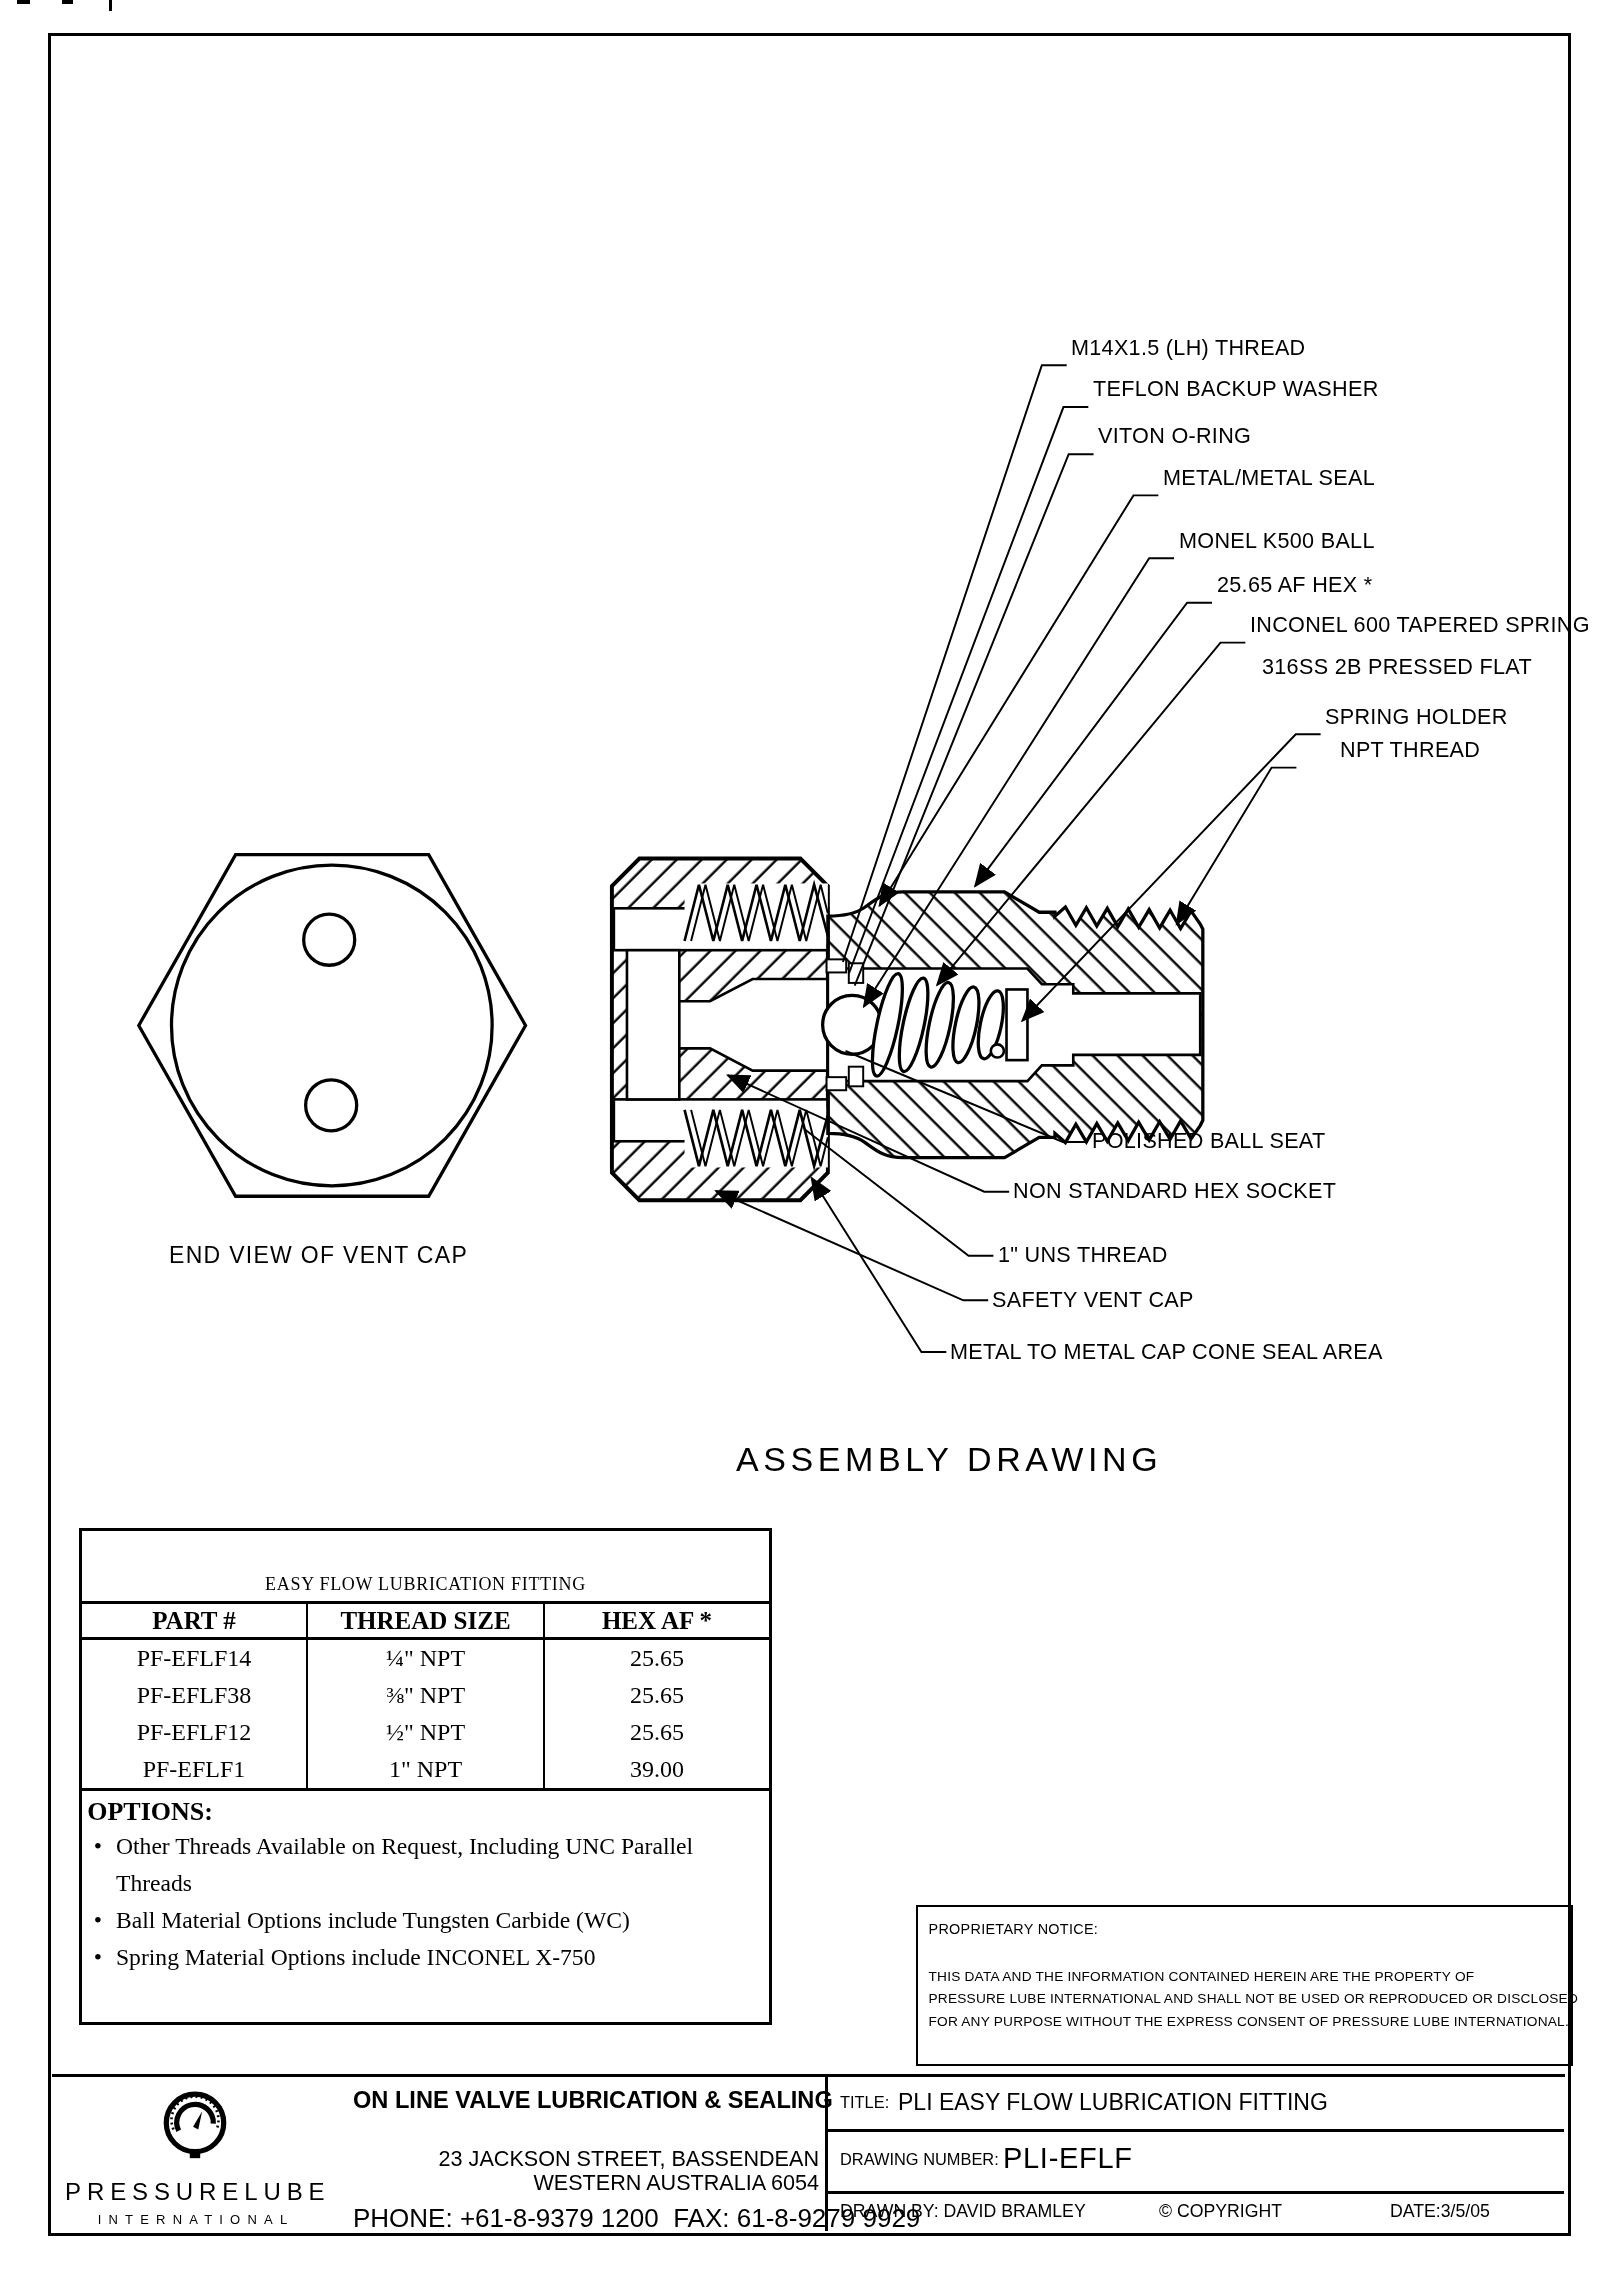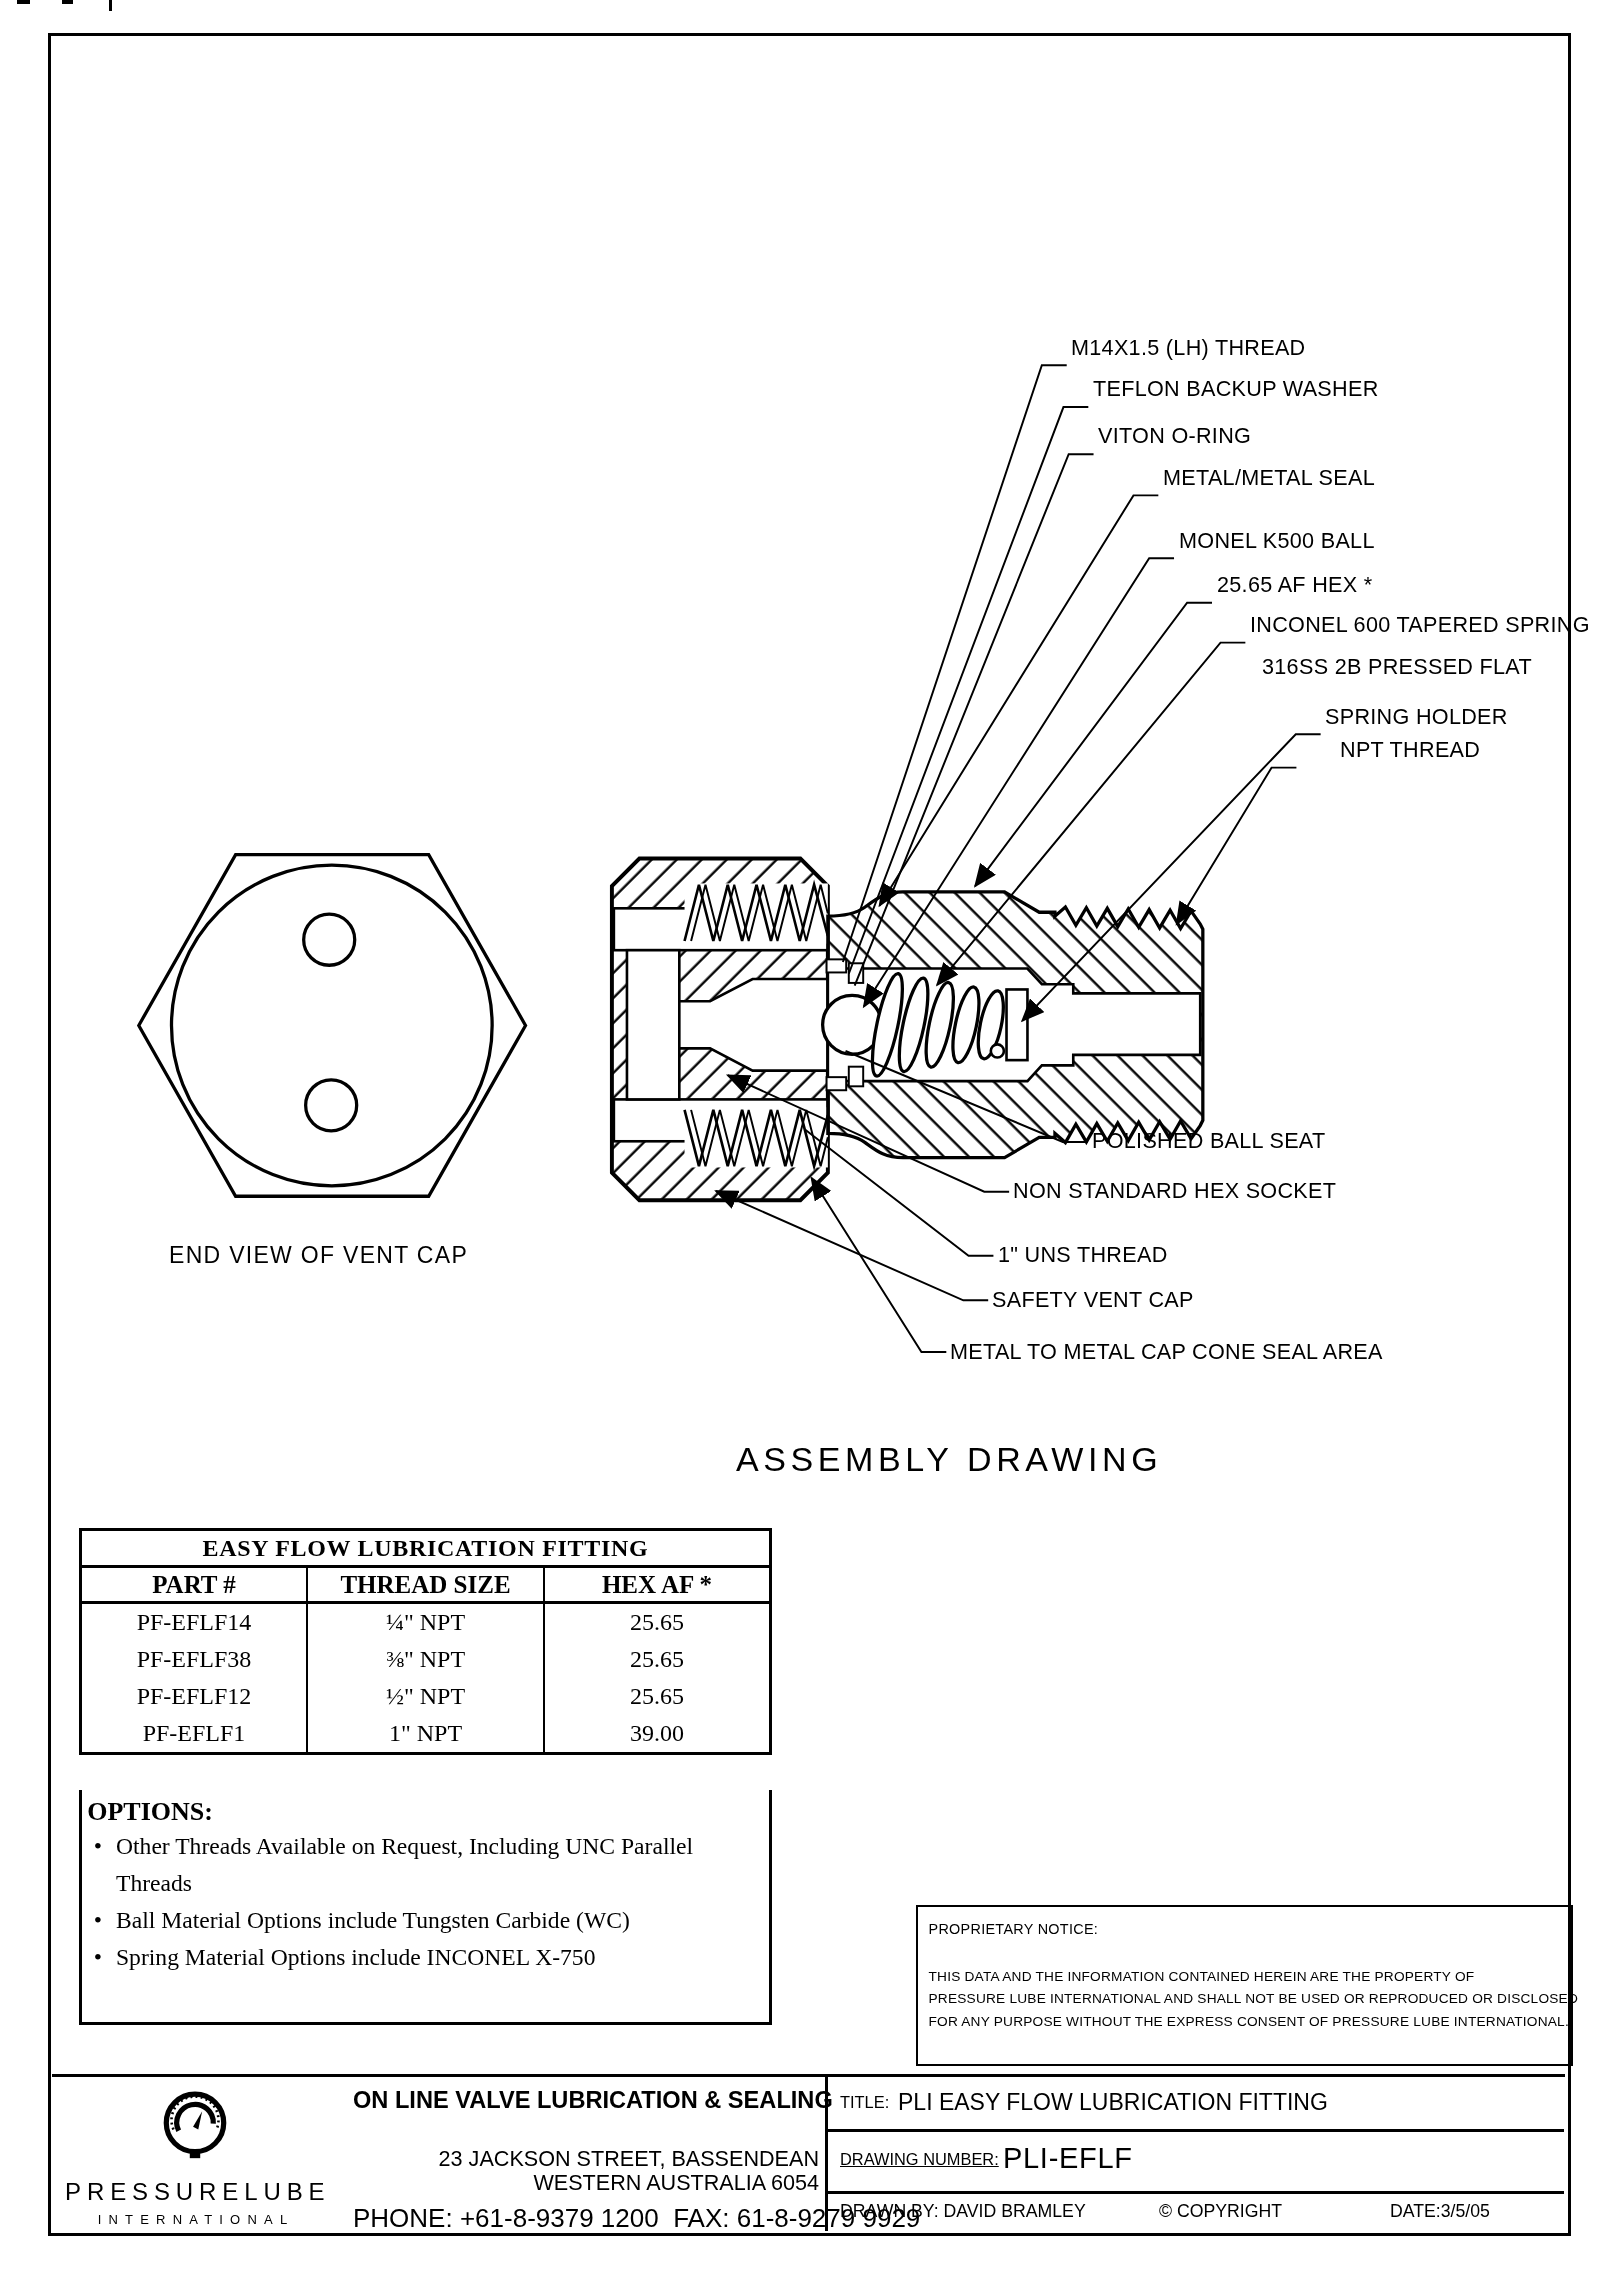--- a/index.html
+++ b/index.html
@@ -8,21 +8,21 @@
   .frame{position:absolute;left:48px;top:33px;width:1517px;height:2197px;border:3.9px solid #000;}
   .artifact{position:absolute;background:#000;}
   svg.draw{position:absolute;left:0;top:0;}
   .lbl{position:absolute;font-size:21.6px;line-height:1;letter-spacing:0.3px;white-space:nowrap;}
   .cap-caption{position:absolute;font-size:23px;letter-spacing:1.3px;white-space:nowrap;}
   .asm-caption{position:absolute;font-size:34px;letter-spacing:4.6px;white-space:nowrap;}
   
   .spec{position:absolute;left:79px;top:1528px;width:687px;border:3.3px solid #000;
         font-family:"Liberation Serif",serif;}
   .spec-title{height:34px;border-bottom:3.3px solid #000;display:flex;align-items:center;justify-content:center;
-        font-weight:bold;font-size:24px;letter-spacing:0.7px;}
+        font-weight:normal;font-size:18px;letter-spacing:0.7px;margin-top:36px;}
   .spec-head{display:flex;height:33px;border-bottom:3.3px solid #000;font-weight:bold;font-size:25px;}
   .spec-row{display:flex;height:37px;font-size:24px;}
   .c1{width:224px;border-right:2.6px solid #000;display:flex;align-items:center;justify-content:center;}
   .c2{width:235px;border-right:2.6px solid #000;display:flex;align-items:center;justify-content:center;}
   .c3{flex:1;display:flex;align-items:center;justify-content:center;}
   .spec-row .c1,.spec-row .c2{border-right:2.6px solid #000;}
   .options{position:absolute;left:79px;top:1790px;width:687px;height:232px;border:3.3px solid #000;border-top:none;
         font-family:"Liberation Serif",serif;}
   .opt-head{font-weight:bold;font-size:26px;padding:6.5px 0 1.3px 5.2px;}
   .opt-item{position:relative;font-size:23.6px;line-height:37px;padding-left:34px;padding-right:19.6px;}
@@ -215,21 +215,21 @@
     <div class="brand" style="top:2178px;font-size:24px;letter-spacing:5.9px;">PRESSURELUBE</div>
     <div class="brand" style="top:2212px;font-size:13px;letter-spacing:7.2px;">INTERNATIONAL</div>
 
     <div class="company tbtxt" style="top:2087px;font-size:23.6px;font-weight:bold;">ON LINE VALVE LUBRICATION &amp; SEALING</div>
     <div class="company tbtxt" style="top:2146px;font-size:21.6px;">23 JACKSON STREET, BASSENDEAN</div>
     <div class="company tbtxt" style="top:2170px;font-size:21.6px;">WESTERN AUSTRALIA 6054</div>
     <div class="company tbtxt" style="top:2203px;font-size:26px;">PHONE: +61-8-9379 1200  FAX: 61-8-9279 9929</div>
 
     <div class="tbtxt" style="left:840px;top:2093px;font-size:16.4px;">TITLE:</div>
     <div class="tbtxt" style="left:898px;top:2089px;font-size:23px;">PLI EASY FLOW LUBRICATION FITTING</div>
-    <div class="tbtxt" style="left:840px;top:2150px;font-size:16.4px;text-decoration:underline;">DRAWING NUMBER:</div>
+    <div class="tbtxt" style="left:840px;top:2150px;font-size:16.4px;">DRAWING NUMBER:</div>
     <div class="tbtxt" style="left:1003px;top:2142px;font-size:29px;letter-spacing:0.7px;">PLI-EFLF</div>
     <div class="tbtxt" style="left:840px;top:2201px;font-size:17.7px;">DRAWN BY: DAVID BRAMLEY</div>
     <div class="tbtxt" style="left:1159px;top:2201px;font-size:17.7px;">© COPYRIGHT</div>
     <div class="tbtxt" style="left:1390px;top:2201px;font-size:17.7px;">DATE:3/5/05</div>
   </div>
 
 </div>
 
 
 </body></html>

